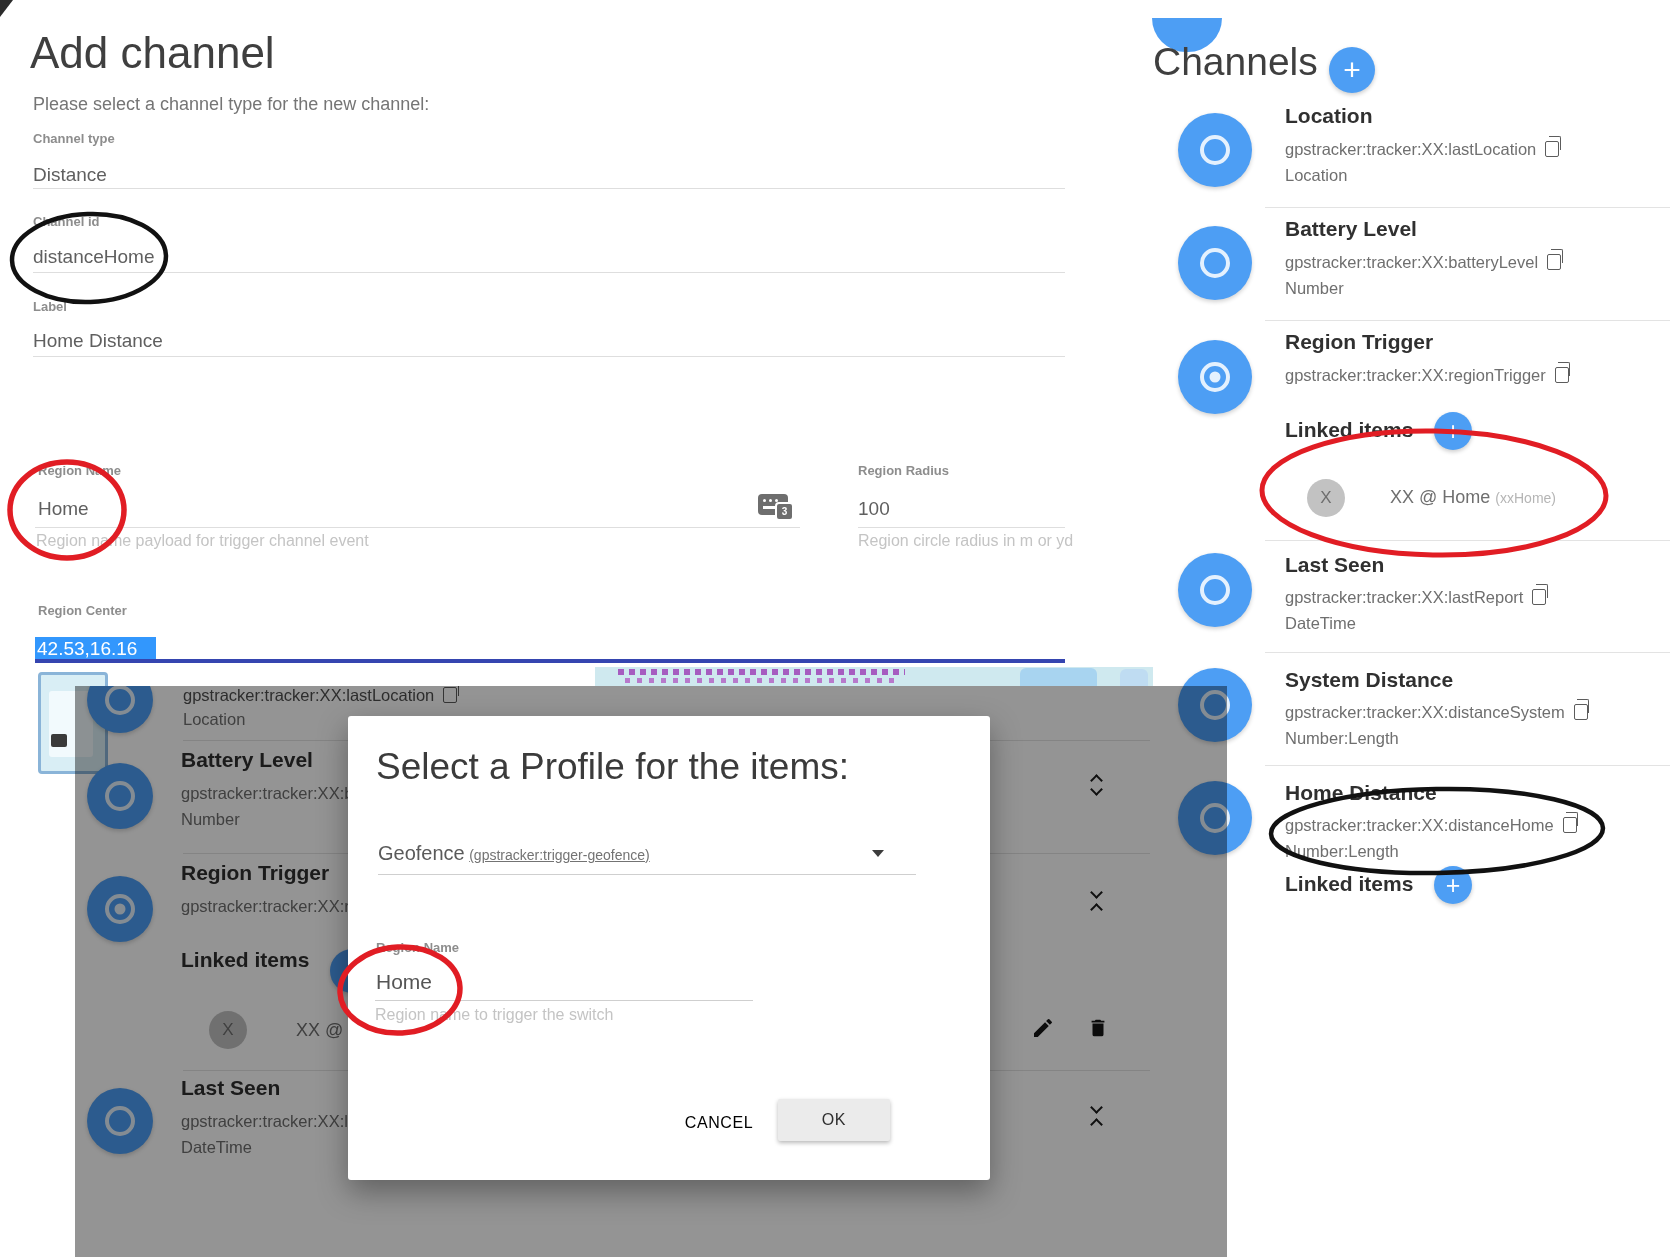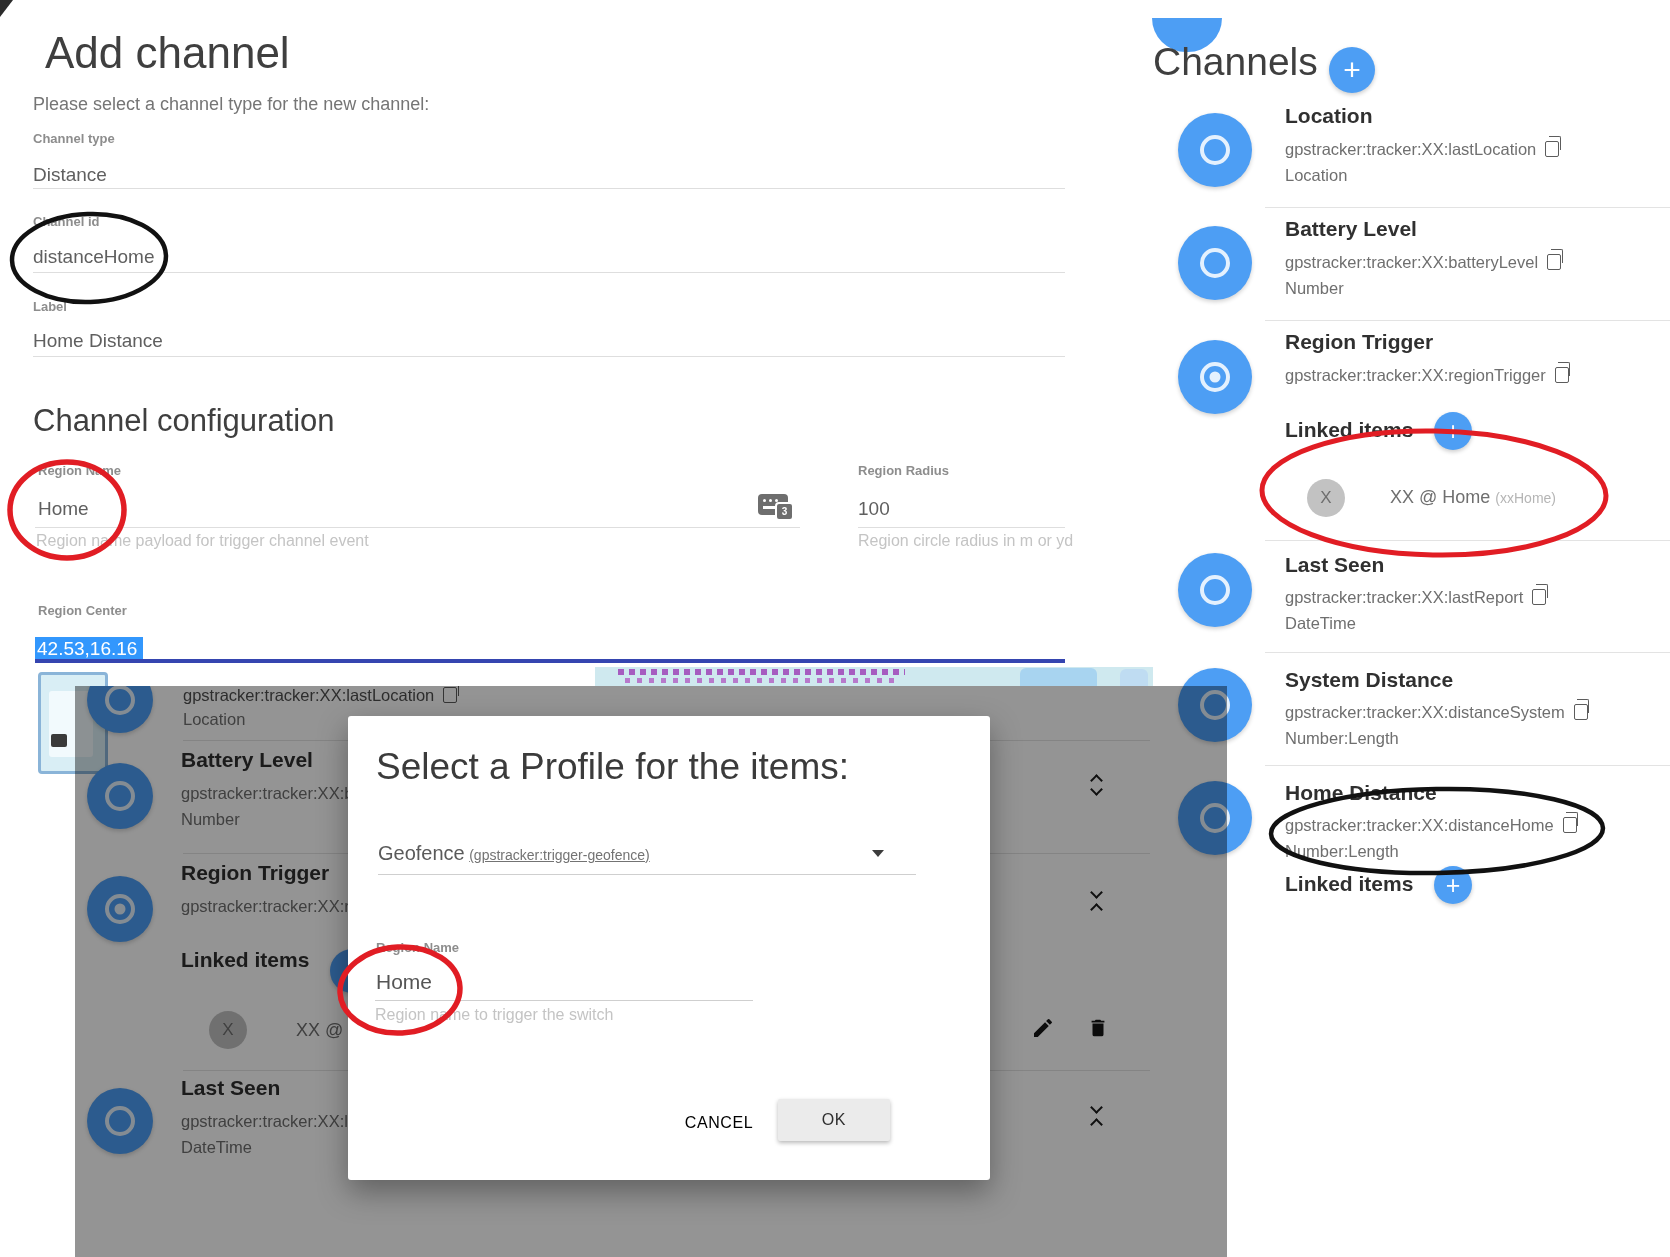--- a/index.html
+++ b/index.html
@@ -26,21 +26,21 @@
            border:1.7px solid #5c5c5c;border-radius:2px;background:transparent;
            vertical-align:-2px;margin-left:9px;}
   .ic-copy::before{content:"";position:absolute;left:2.6px;top:-6px;width:11px;height:13px;
            border-top:1.7px solid #5c5c5c;border-right:1.7px solid #5c5c5c;
            border-top-right-radius:2px;}
   .chev{width:12px;height:12px;display:block;position:relative;}
   .chev::before{content:"";position:absolute;left:1px;top:2px;width:7px;height:7px;
         border-left:2.5px solid #1d1d1d;border-top:2.5px solid #1d1d1d;transform:rotate(45deg);}
   .chevd::before{transform:rotate(225deg);top:-1px;}
   .divider{height:1px;background:#e3e3e3;}
-  .selhl{display:inline-block;background:#3297fd;color:#fff;font-size:19px;padding:1px 6px 2px 2px;}
+  .selhl{display:inline-block;background:#3297fd;color:#fff;font-size:19px;padding:1px 19px 2px 2px;}
   .chipx{border-radius:50%;background:#c2c2c2;color:#6e6e6e;display:flex;align-items:center;
          justify-content:center;font-size:17px;}
   fieldset.cfg{position:absolute;border:1px solid #c9c9c9;border-radius:2px;margin:0;}
   fieldset.cfg legend{font-size:18px;color:#757575;padding:0 6px;margin-left:8px;}
   .btn-flat{background:transparent;border:none;font-size:16px;color:#000000;letter-spacing:.6px;
             font-family:inherit;}
   .btn-raised{background:#ebebeb;border:none;font-size:16px;color:#2f2f2f;letter-spacing:.6px;
               border-radius:2px;box-shadow:0 2px 4px rgba(0,0,0,.28);font-family:inherit;}
   .kb{width:30px;height:21px;background:#6e6e6e;border-radius:4px;position:relative;}
   .kb i{position:absolute;top:5px;width:3px;height:3px;background:#fff;border-radius:50%;}
@@ -57,36 +57,35 @@
          box-shadow:0 12px 30px rgba(0,0,0,.35);z-index:40;}
   #annot{position:absolute;left:0;top:0;z-index:50;pointer-events:none;}
   .zpanel{z-index:10}.zform{z-index:10}
 </style>
 </head>
 <body>
 
 <div id="app">
 
   <div class="abs zform" style="left:0;top:0;width:1080px;height:686px;">
-    <div class="abs h1" style="left:45px;top:28px;">Add channel</div>
+    <div class="abs h1" style="left:30px;top:28px;">Add channel</div>
     <div class="abs sub" style="left:33px;top:94px;">Please select a channel type for the new channel:</div>
 
     <div class="abs lbl" style="left:33px;top:131px;">Channel type</div>
     <div class="abs val" style="left:33px;top:164px;">Distance</div>
     <div class="abs uline" style="left:33px;top:188px;width:1032px;"></div>
 
     <div class="abs lbl" style="left:33px;top:214px;">Channel id</div>
     <div class="abs val" style="left:33px;top:246px;">distanceHome</div>
     <div class="abs uline" style="left:33px;top:272px;width:1032px;"></div>
 
     <div class="abs lbl" style="left:33px;top:299px;">Label</div>
     <div class="abs val" style="left:33px;top:330px;">Home Distance</div>
     <div class="abs uline" style="left:33px;top:356px;width:1032px;"></div>
 
-    <div class="abs h2" style="left:33px;top:403px;">Channel configuration</div>
 
     <div class="abs lbl" style="left:38px;top:463px;">Region Name</div>
     <div class="abs val" style="left:38px;top:498px;">Home</div>
     <div class="abs uline" style="left:35px;top:527px;width:765px;"></div>
     <div class="abs hint" style="left:36px;top:532px;">Region name payload for trigger channel event</div>
 
     <div class="abs kb" style="left:758px;top:494px;">
       <i class="k1"></i>
         <i class="k2"></i>
         <i class="k3"></i>

